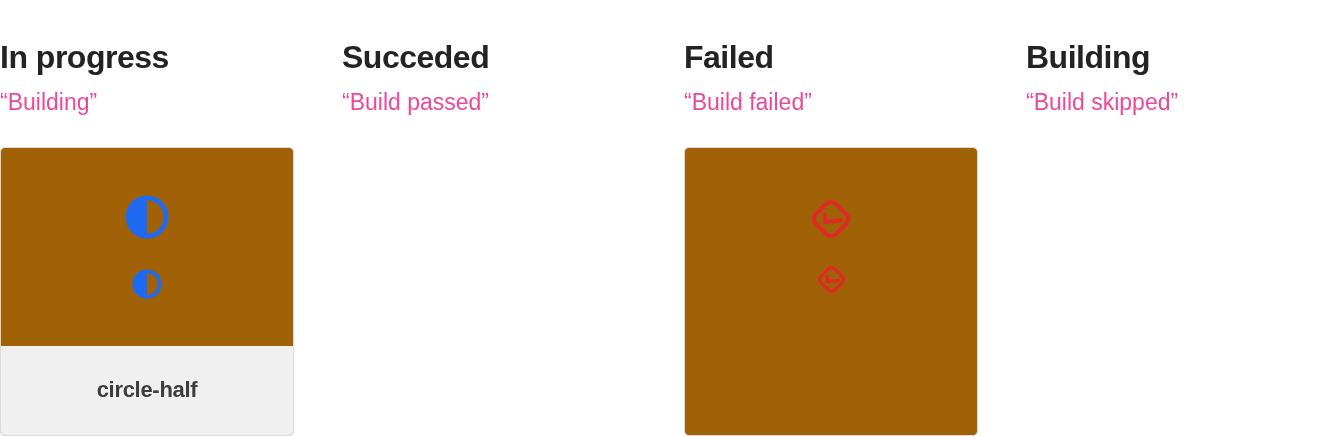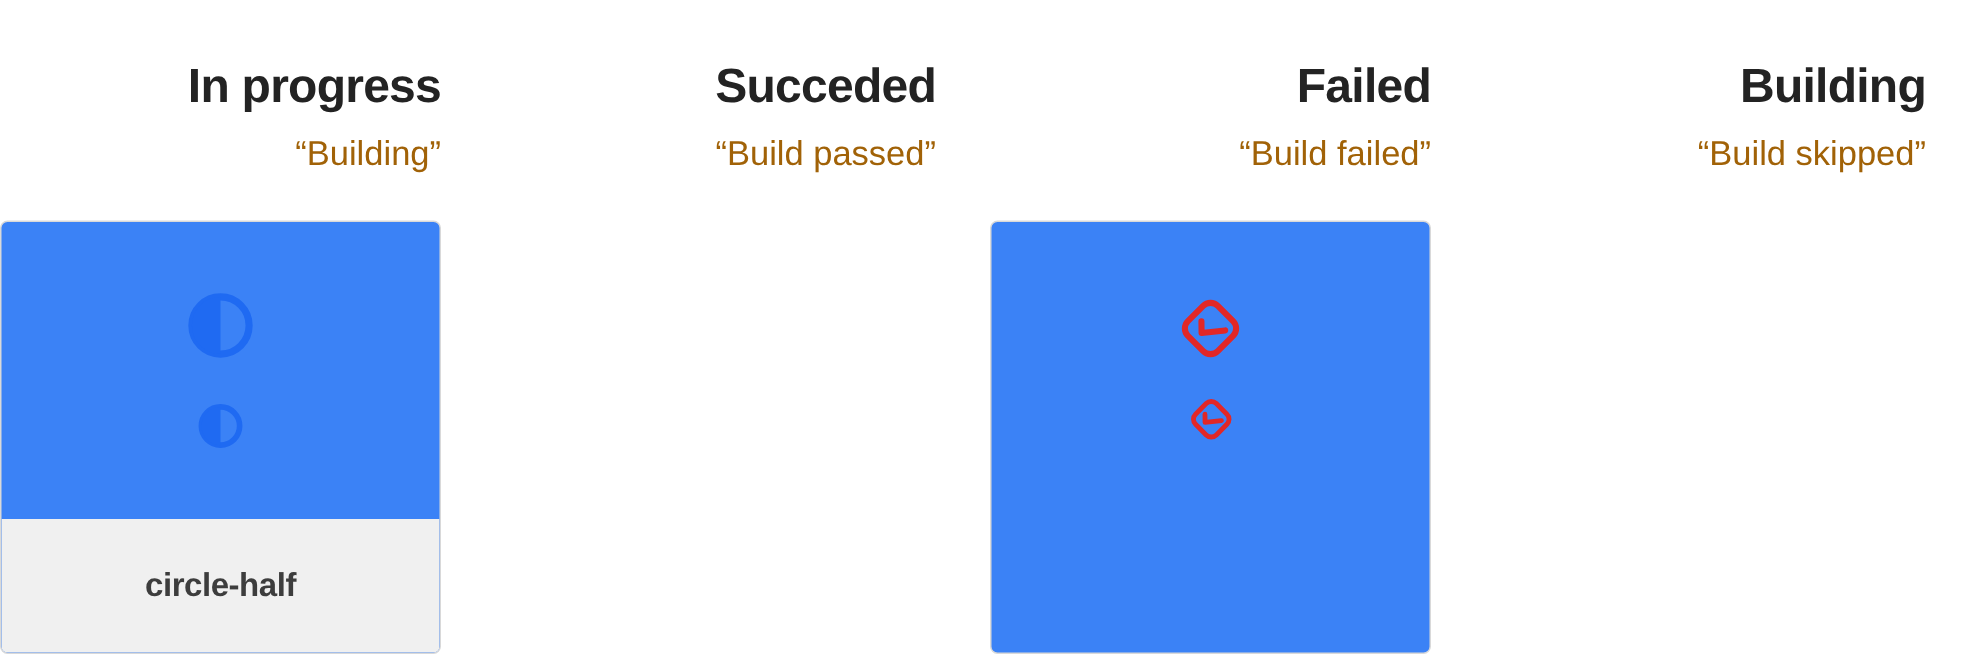--- a/index.html
+++ b/index.html
@@ -6,47 +6,46 @@
   html, body { background: #ffffff; }
   body {
     width: 1320px;
     height: 436px;
     overflow: hidden;
     font-family: "Liberation Sans", "DejaVu Sans", sans-serif;
   }
   .grid {
     display: grid;
     grid-template-columns: repeat(4, 294px);
-    column-gap: 36px;
+    column-gap: 48px;
     width: 1320px;
     height: 436px;
-    text-align: right;
   }
   .column { display: flex; flex-direction: column; }
   .col-header { padding-top: 40px; }
   .col-title {
     font-size: 32px;
     font-weight: bold;
     color: #232323;
     letter-spacing: -0.5px;
     line-height: 1.1;
   }
   .col-subtitle {
     margin-top: 14px;
     font-size: 23px;
     font-weight: 500;
-    color: #a16207;
+    color: #ec4899;
     line-height: 1.2;
   }
   .card {
     margin-top: 30px;
     flex: 1;
     border: 1px solid #d9d9d9;
     border-radius: 5px;
-    background: #3b82f6;
+    background: #a16207;
     display: flex;
     flex-direction: column;
     overflow: hidden;
   }
   .card-body {
     height: 198px;
     display: flex;
     flex-direction: column;
     align-items: center;
     justify-content: center;

